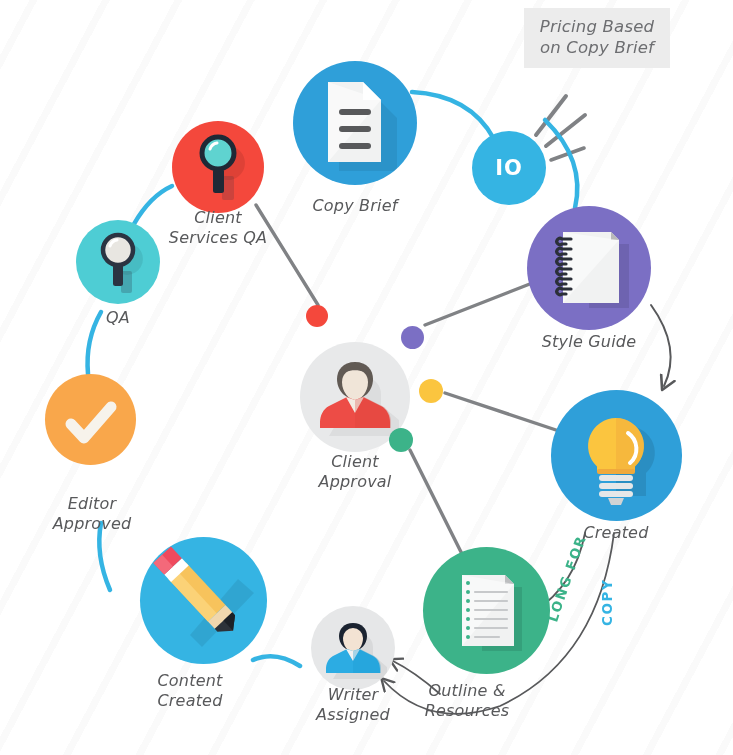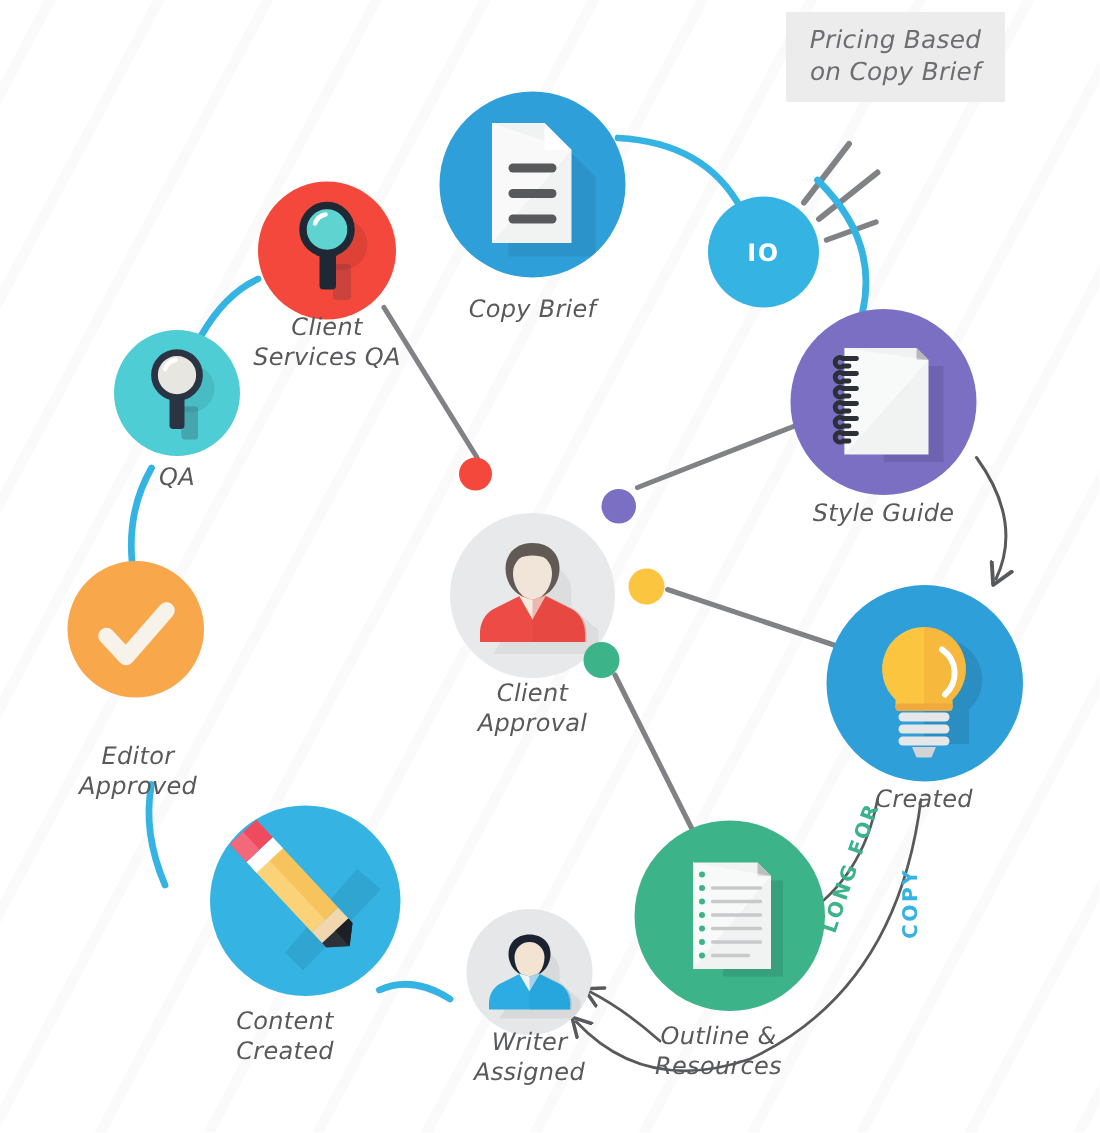--- a/index.html
+++ b/index.html
@@ -46,21 +46,21 @@
     line-height:1.3;
     text-align:center;
     padding:8px 12px 9px 12px;
     white-space:pre-line;
     letter-spacing:.2px;
   }
 
   .io-circle{
     position:absolute;border-radius:50%;
     display:flex;align-items:center;justify-content:center;
-    color:#ffffff;font-weight:bold;font-size:16px;letter-spacing:1px;
+    color:#ffffff;font-weight:bold;font-size:21px;letter-spacing:1px;
     font-style:normal;
   }
 
   .dot{position:absolute;border-radius:50%;}
 
   .vlabel{
     position:absolute;font-size:13.5px;font-weight:bold;letter-spacing:1.6px;
   }
   .vlabel.rot{transform:rotate(-90deg);transform-origin:left bottom;}
 </style>
@@ -189,21 +189,21 @@
         <g stroke="#c7c9cb" stroke-width="2.2" stroke-linecap="round">
           <path d="M52,45 h32"></path>
             <path d="M52,54 h32"></path>
             <path d="M52,63 h32"></path>
           <path d="M52,72 h32"></path>
             <path d="M52,81 h32"></path>
             <path d="M52,90 h24"></path>
         </g>
       </svg>
     </div>
-    <div class="caption" style="left:404px;top:681px;width:150px;">Outline &amp;
+    <div class="caption" style="left:392px;top:681px;width:150px;">Outline &amp;
 Resources</div>
   </div>
 
   <div class="node">
     <div class="disc" style="left:311px;top:606px;width:84px;height:84px;background:#e6e7e8;">
       <svg viewBox="0 0 84 84" width="84" height="84">
         <path d="M42,24 a13,13 0 0 1 13,13 l0,8 l14,12 l0,12 l-54,0 z" fill="rgba(0,0,0,0.06)" transform="translate(7,4)"></path>
         <path d="M42,17 c9,0 14,6 14,13 c0,8 -6,15 -14,15 c-8,0 -14,-7 -14,-15 c0,-7 5,-13 14,-13 z" fill="#1b2330"></path>
         <path d="M42,22 a10,10 0 0 1 10,10 c0,8 -5,14 -10,14 c-5,0 -10,-6 -10,-14 a10,10 0 0 1 10,-10 z" fill="#f3e3d3"></path>
         <path d="M32,27 c0,-7 20,-7 20,0 c0,-9 -20,-10 -20,0 z" fill="#1b2330"></path>

